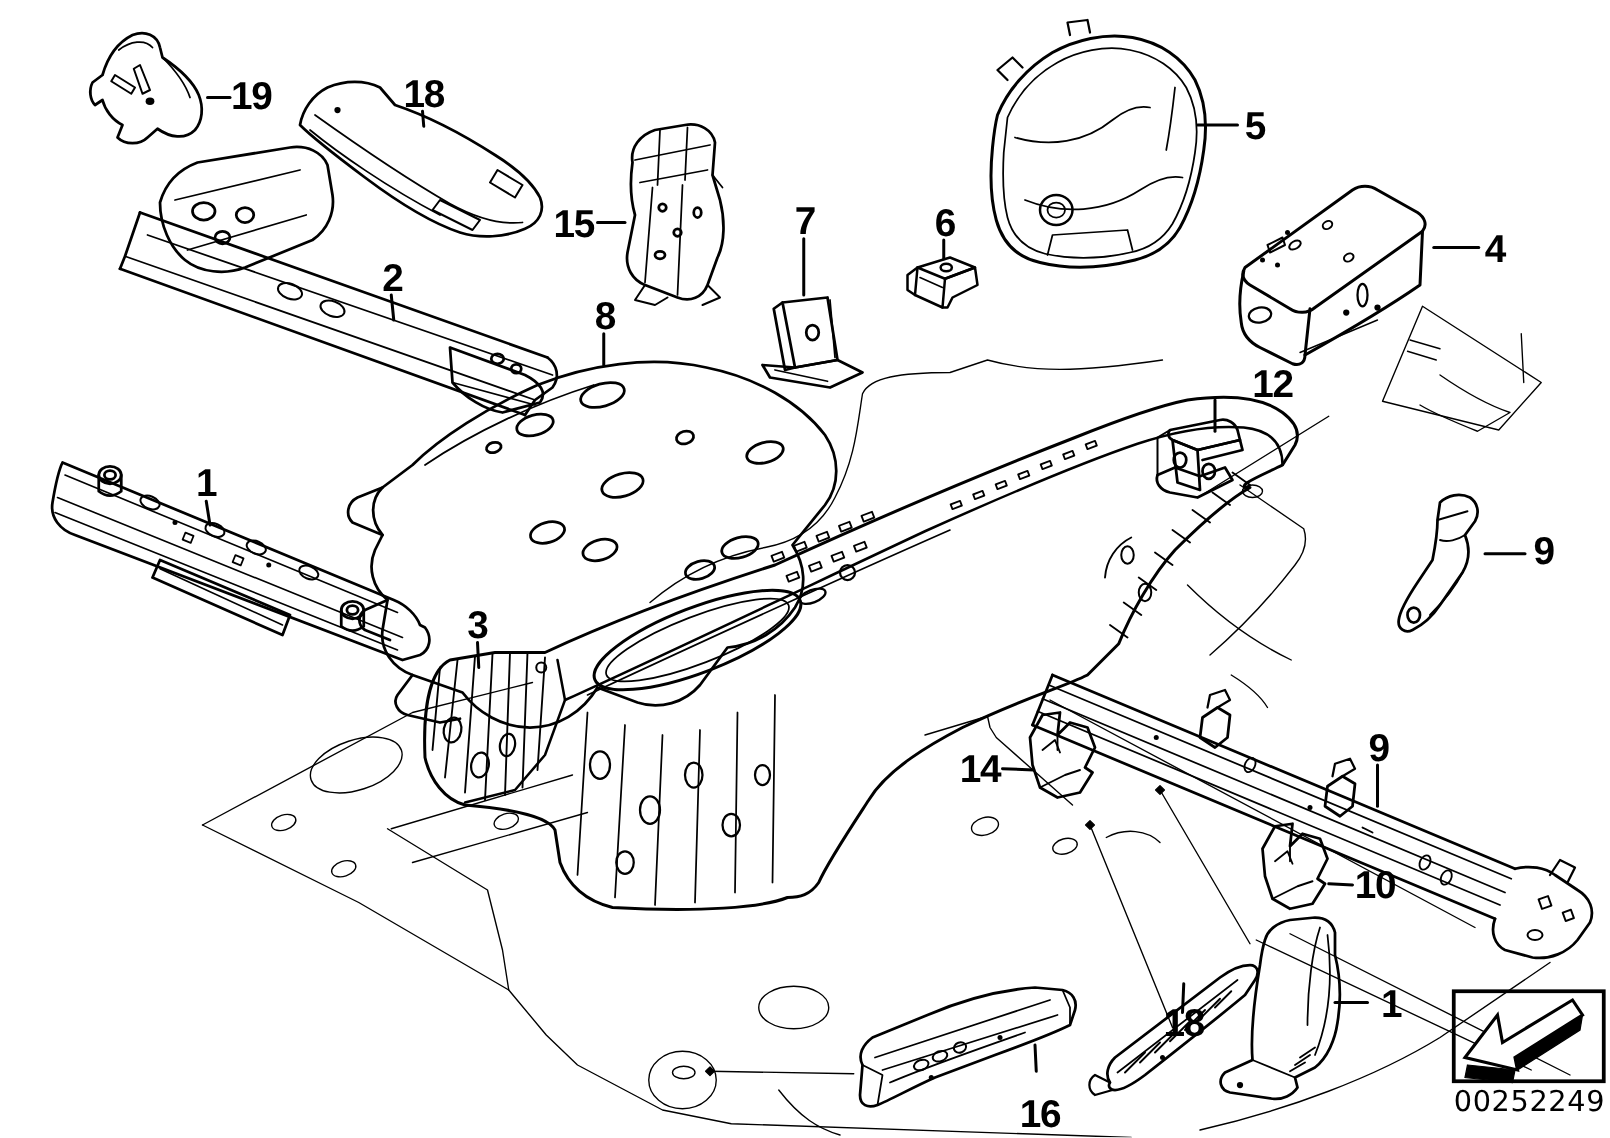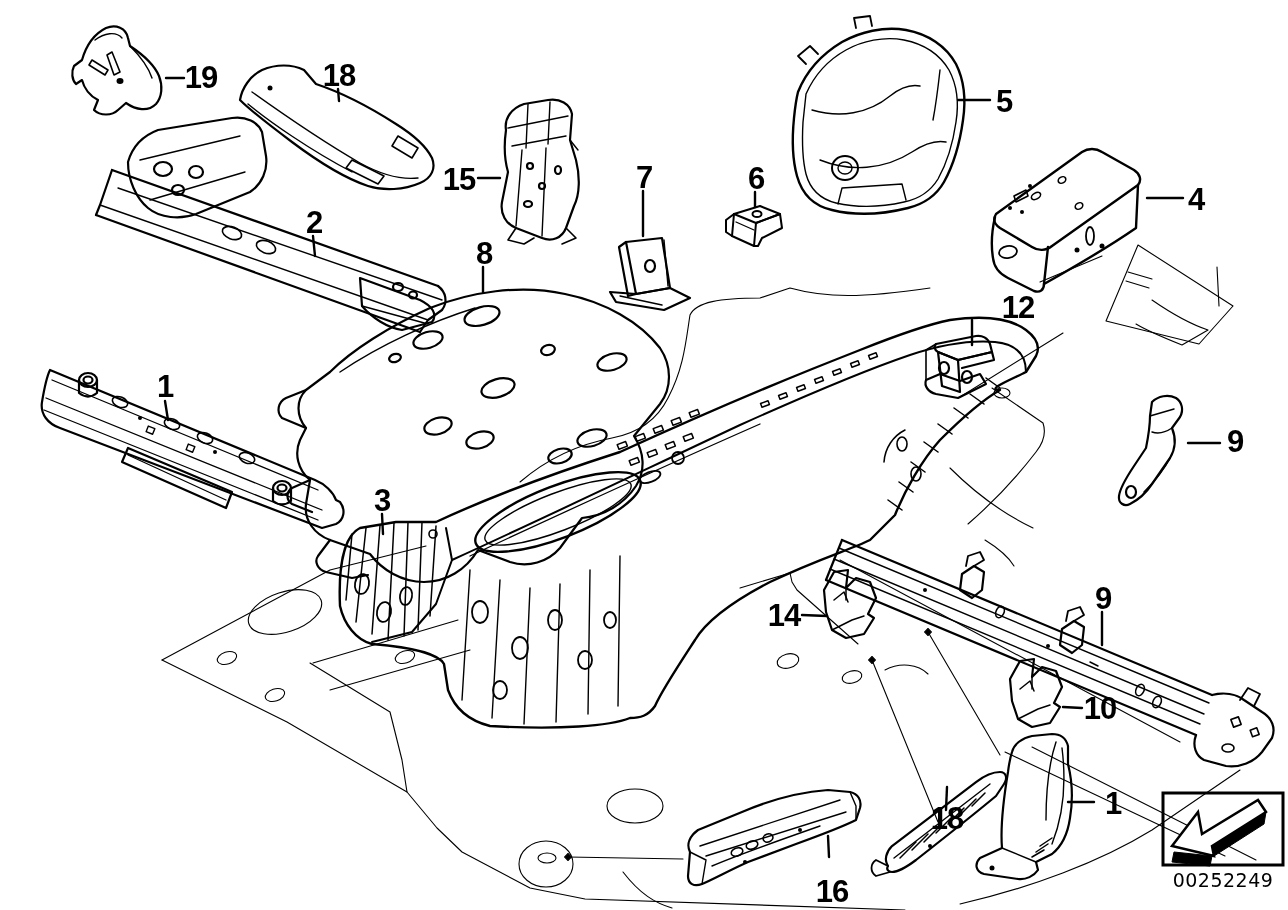--- a/index.html
+++ b/index.html
@@ -9,21 +9,21 @@
   }
   .artwork{position:absolute;left:0;top:0;}
   .callout{
     position:absolute;transform:translate(-50%,-50%);
     font-family:"Liberation Sans",sans-serif;font-weight:bold;
     font-size:31px;line-height:1;color:#000;letter-spacing:-1px;
     user-select:none;cursor:pointer;white-space:nowrap;
   }
   .footer-id{
     position:absolute;text-align:center;
-    font-family:"DejaVu Sans",sans-serif;font-size:19px;color:#000;
+    font-family:"DejaVu Sans",sans-serif;font-size:23px;color:#000;
     letter-spacing:0.5px;
   }
 </style>
 </head>
 <body>
 
 <div class="stage">
 
   <svg class="artwork" width="1288" height="910" viewBox="0 0 1288 910" fill="none" stroke="#000" stroke-linecap="round" stroke-linejoin="round">
 

